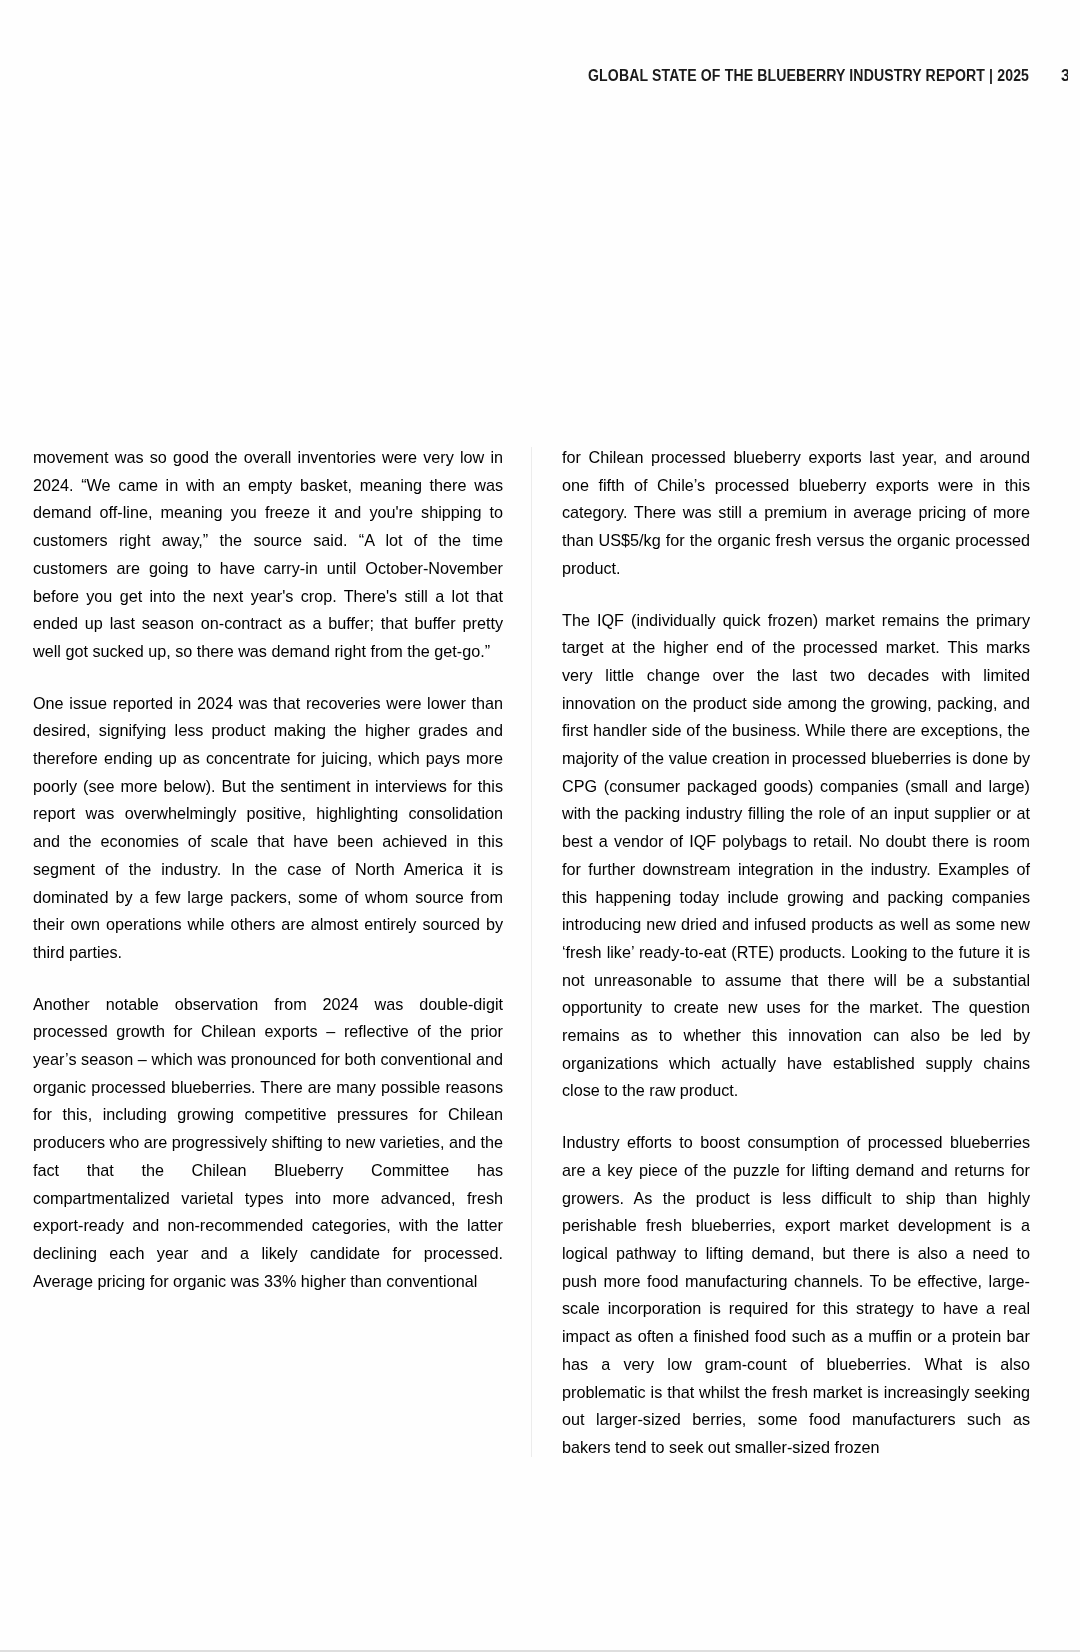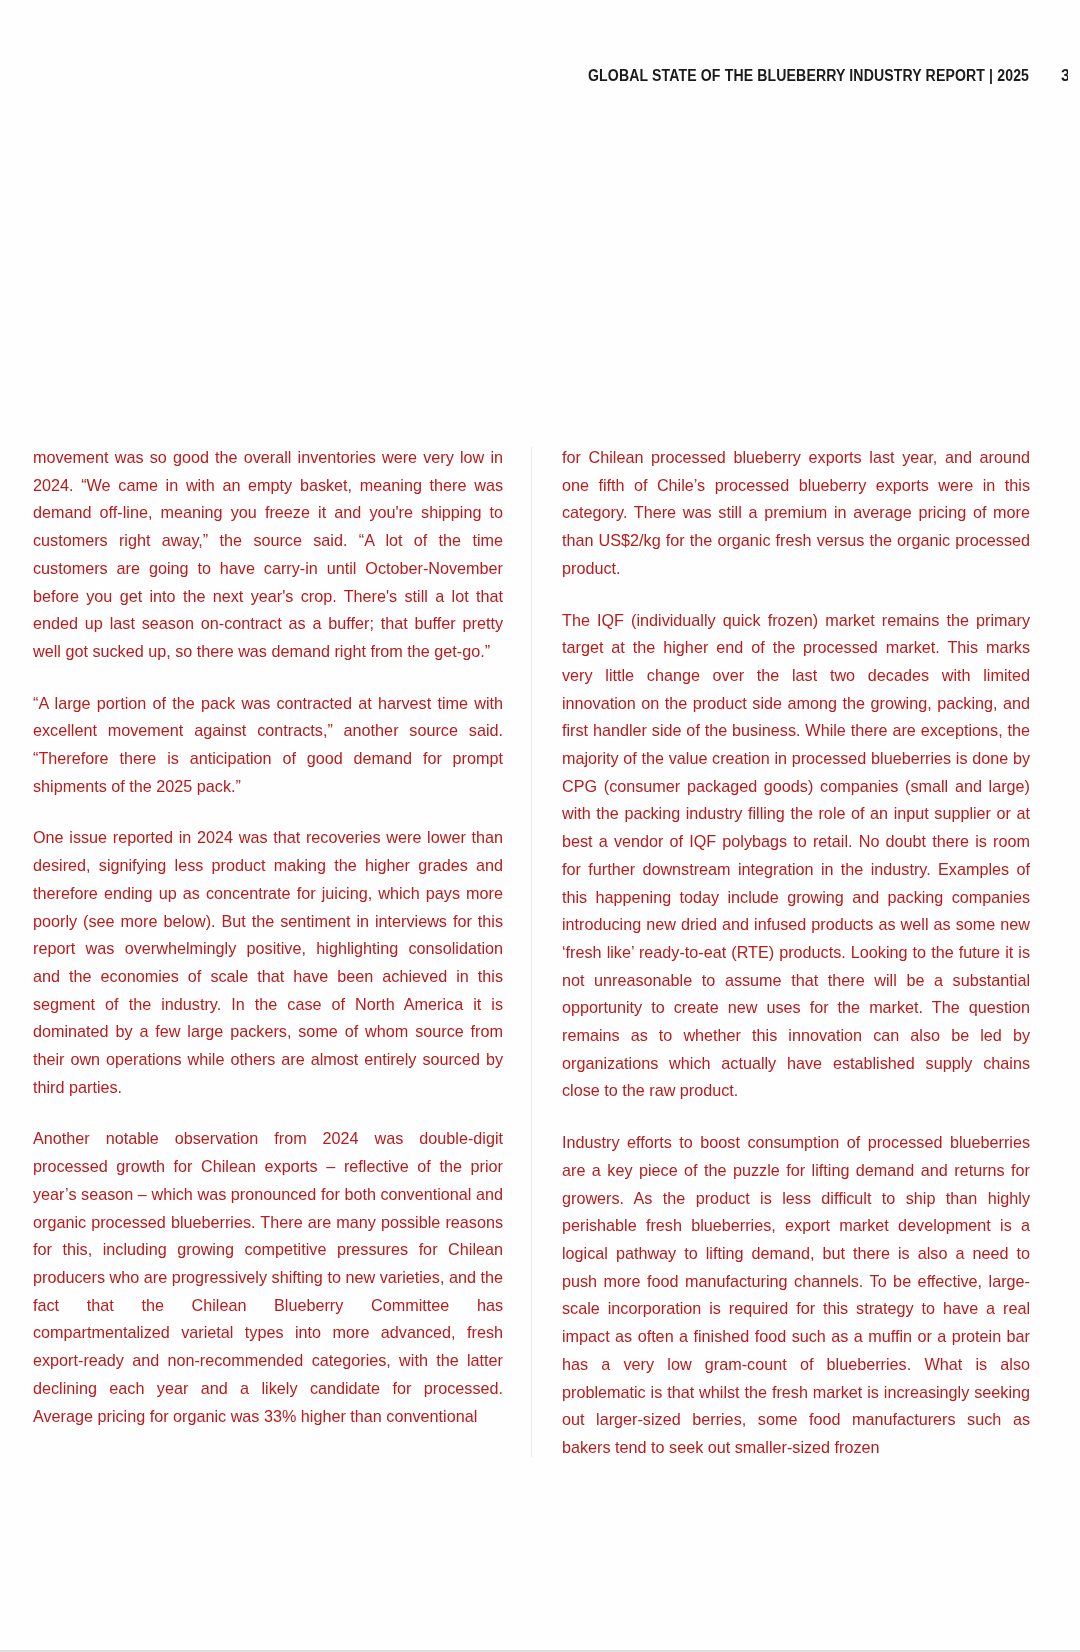--- a/index.html
+++ b/index.html
@@ -45,21 +45,21 @@
       color: #1b1b1b;
     }
     .column {
       position: absolute;
       top: 444px;
       width: 470px;
       font-size: 16.2px;
       line-height: 27.7px;
       text-align: justify;
       hyphens: manual;
-      color: #b91c1c;
+      color: #000000;
     }
     .column p {
       margin: 0 0 24px 0;
     }
     .col-left {
       left: 33px;
     }
     .col-right {
       left: 562px;
       width: 468px;
@@ -84,26 +84,25 @@
 </head>
 <body>
 
 <div class="running-header">
   <span class="header-title">GLOBAL STATE OF THE BLUEBERRY INDUSTRY REPORT | 2025</span>
   <span class="page-number">3</span>
 </div>
 
 <div class="column col-left">
   <p>movement was so good the overall inventories were very low in 2024. “We came in with an empty basket, meaning there was demand off-line, meaning you freeze it and you're ship­ping to customers right away,” the source said. “A lot of the time customers are going to have carry-in until October-No­vember before you get into the next year's crop. There's still a lot that ended up last season on-contract as a buffer; that buffer pretty well got sucked up, so there was demand right from the get-go.”</p>
-  <p>“A large portion of the pack was contracted at harvest time with excellent movement against contracts,” another source said. “Therefore there is anticipation of good demand for prompt shipments of the 2025 pack.”</p>
   <p>One issue reported in 2024 was that recoveries were lower than desired, signifying less product making the higher grades and therefore ending up as concentrate for juicing, which pays more poorly (see more below). But the sentiment in inter­views for this report was overwhelmingly positive, highlight­ing consolidation and the economies of scale that have been achieved in this segment of the industry. In the case of North America it is dominated by a few large packers, some of whom source from their own operations while others are almost en­tirely sourced by third parties.</p>
   <p>Another notable observation from 2024 was double-digit processed growth for Chilean exports – reflective of the prior year’s season – which was pronounced for both conventional and organic processed blueberries. There are many possible reasons for this, including growing competitive pressures for Chilean producers who are progressively shifting to new vari­eties, and the fact that the Chilean Blueberry Committee has compartmentalized varietal types into more advanced, fresh export-ready and non-recommended categories, with the lat­ter declining each year and a likely candidate for processed. Average pricing for organic was 33% higher than conventional</p>
 </div>
 
 <div class="col-divider"></div>
 
 <div class="column col-right">
-  <p>for Chilean processed blueberry exports last year, and around one fifth of Chile’s processed blueberry exports were in this category. There was still a premium in average pricing of more than US$2/kg for the organic fresh versus the organic pro­cessed product.</p>
+  <p>for Chilean processed blueberry exports last year, and around one fifth of Chile’s processed blueberry exports were in this category. There was still a premium in average pricing of more than US$5/kg for the organic fresh versus the organic pro­cessed product.</p>
   <p>The IQF (individually quick frozen) market remains the pri­mary target at the higher end of the processed market. This marks very little change over the last two decades with limited innovation on the product side among the growing, packing, and first handler side of the business. While there are excep­tions, the majority of the value creation in processed blueber­ries is done by CPG (consumer packaged goods) companies (small and large) with the packing industry filling the role of an input supplier or at best a vendor of IQF polybags to retail. No doubt there is room for further downstream integration in the industry. Examples of this happening today include grow­ing and packing companies introducing new dried and infused products as well as some new ‘fresh like’ ready-to-eat (RTE) products. Looking to the future it is not unreasonable to as­sume that there will be a substantial opportunity to create new uses for the market. The question remains as to whether this innovation can also be led by organizations which actually have established supply chains close to the raw product.</p>
   <p>Industry efforts to boost consumption of processed blueber­ries are a key piece of the puzzle for lifting demand and re­turns for growers. As the product is less difficult to ship than highly perishable fresh blueberries, export market develop­ment is a logical pathway to lifting demand, but there is also a need to push more food manufacturing channels. To be effec­tive, large-scale incorporation is required for this strategy to have a real impact as often a finished food such as a muffin or a protein bar has a very low gram-count of blueberries. What is also problematic is that whilst the fresh market is increas­ingly seeking out larger-sized berries, some food manufac­turers such as bakers tend to seek out smaller-sized frozen</p>
 </div>
 
 <div class="bottom-edge"></div>
 
 </body></html>

